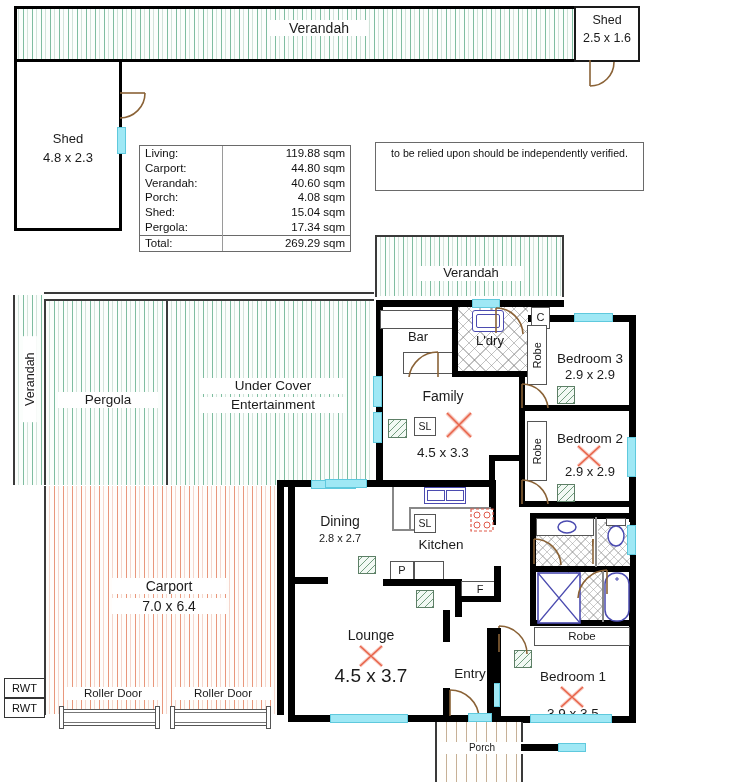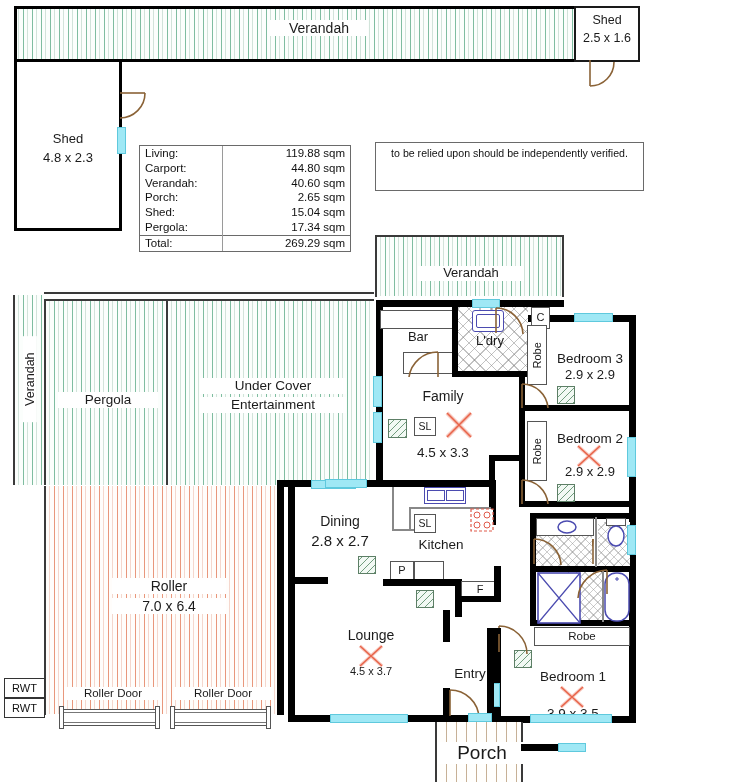--- a/index.html
+++ b/index.html
@@ -129,21 +129,21 @@
         <tr>
             <td class="k">Carport:</td>
             <td class="v">44.80 sqm</td>
           </tr>
         <tr>
             <td class="k">Verandah:</td>
             <td class="v">40.60 sqm</td>
           </tr>
         <tr>
             <td class="k">Porch:</td>
-            <td class="v">2.65 sqm</td>
+            <td class="v">4.08 sqm</td>
           </tr>
         <tr>
             <td class="k">Shed:</td>
             <td class="v">15.04 sqm</td>
           </tr>
         <tr>
             <td class="k">Pergola:</td>
             <td class="v">17.34 sqm</td>
           </tr>
         <tr class="total">
@@ -170,21 +170,21 @@
   <div class="abs hatch-green" style="left:167px;top:300px;width:206px;height:185px;"></div>
   <div class="thinwall" style="left:166px;top:299px;width:208px;height:1.5px;"></div>
   <div class="thinwall" style="left:166px;top:299px;width:1.5px;height:186px;"></div>
   <div class="lbl bg" style="left:200px;top:378px;width:140px;font-size:13.5px;">Under Cover</div>
   <div class="lbl bg" style="left:200px;top:397px;width:140px;font-size:13.5px;">Entertainment</div>
 
   <div class="thinwall" style="left:44px;top:292px;width:330px;height:1.5px;"></div>
 
   <div class="abs hatch-orange" style="left:45px;top:486px;width:232px;height:228px;"></div>
   <div class="thinwall" style="left:44px;top:486px;width:1.5px;height:229px;"></div>
-  <div class="lbl bg" style="left:112px;top:578px;width:108px;font-size:14px;">Roller</div>
+  <div class="lbl bg" style="left:112px;top:578px;width:108px;font-size:14px;">Carport</div>
   <div class="lbl bg" style="left:112px;top:598px;width:108px;font-size:14px;">7.0 x 6.4</div>
 
   <div class="lbl bg" style="left:64px;top:687px;width:92px;font-size:11.5px;">Roller Door</div>
   <div class="lbl bg" style="left:174px;top:687px;width:92px;font-size:11.5px;">Roller Door</div>
 
   <div class="rollerdoor" style="left:62px;top:709px;width:96px;height:17px;">
     <div class="inner"></div>
   </div>
   <div class="cap" style="left:59px;top:706px;height:23px;"></div>
   <div class="cap" style="left:155px;top:706px;height:23px;"></div>
@@ -352,21 +352,21 @@
   </svg>
   <div class="vent" style="left:514px;top:650px;width:16px;height:16px;"></div>
   <div class="win" style="left:530px;top:714px;width:80px;height:7px;"></div>
   <div class="winv" style="left:492px;top:683px;width:6px;height:22px;"></div>
   <svg class="door" style="left:498px;top:624px;width:34px;height:32px;">
     <path d="M1,2 L1,28" stroke="#8a6236" stroke-width="1.6" fill="none"></path>
     <path d="M1,2 A28,28 0 0,1 29,30" stroke="#8a6236" stroke-width="1.6" fill="none" transform="scale(1,1)"></path>
   </svg>
 
   <div class="lbl" style="left:300px;top:513px;width:80px;font-size:14px;">Dining</div>
-  <div class="lbl" style="left:300px;top:532px;width:80px;font-size:15px;">2.8 x 2.7</div>
+  <div class="lbl" style="left:300px;top:532px;width:80px;font-size:11px;">2.8 x 2.7</div>
   <div class="vent" style="left:358px;top:556px;width:16px;height:16px;"></div>
   <div class="win" style="left:311px;top:480px;width:43px;height:7px;"></div>
   <div class="wall" style="left:288px;top:577px;width:40px;height:7px;"></div>
 
   <div class="greyline" style="left:392px;top:487px;width:1.5px;height:44px;"></div>
   <div class="greyline" style="left:392px;top:529px;width:38px;height:1.5px;"></div>
   <div class="greyline" style="left:409px;top:507px;width:82px;height:1.5px;"></div>
   <div class="greyline" style="left:409px;top:507px;width:1.5px;height:24px;"></div>
   <div class="fixture" style="left:424px;top:487px;width:40px;height:15px;"></div>
   <div class="fixture" style="left:427px;top:490px;width:16px;height:9px;border-width:1px;"></div>
@@ -387,21 +387,21 @@
   <div class="box" style="left:414px;top:561px;width:30px;height:20px;"></div>
   <div class="wall" style="left:383px;top:579px;width:78px;height:7px;"></div>
   <div class="wall" style="left:455px;top:579px;width:7px;height:38px;"></div>
   <div class="box" style="left:461px;top:581px;width:38px;height:18px;"></div>
   <div class="lbl" style="left:461px;top:583px;width:38px;font-size:11px;">F</div>
   <div class="wall" style="left:494px;top:566px;width:7px;height:33px;"></div>
   <div class="wall" style="left:461px;top:596px;width:40px;height:6px;"></div>
   <div class="vent" style="left:416px;top:590px;width:16px;height:16px;"></div>
 
   <div class="lbl" style="left:330px;top:627px;width:82px;font-size:14px;">Lounge</div>
-  <div class="lbl" style="left:330px;top:665px;width:82px;font-size:11px;">4.5 x 3.7</div>
+  <div class="lbl" style="left:330px;top:665px;width:82px;font-size:19px;">4.5 x 3.7</div>
   <svg class="cross" style="left:357px;top:643px;width:28px;height:26px;">
     <path d="M3,3 L25,23 M25,3 L3,23" stroke="#e8654a" stroke-width="1.5" fill="none"></path>
     <path d="M3,3 L25,23 M25,3 L3,23" stroke="#e8654a" stroke-width="3.5" fill="none" opacity="0.35"></path>
   </svg>
   <div class="wall" style="left:288px;top:715px;width:180px;height:7px;"></div>
   <div class="win" style="left:330px;top:714px;width:76px;height:7px;"></div>
   <div class="wall" style="left:443px;top:610px;width:7px;height:32px;"></div>
 
   <div class="lbl" style="left:445px;top:666px;width:50px;font-size:13.5px;">Entry</div>
   <div class="wall" style="left:443px;top:688px;width:7px;height:30px;"></div>
@@ -409,21 +409,21 @@
   <div class="wall" style="left:487px;top:628px;width:13px;height:6px;"></div>
   <svg class="door" style="left:448px;top:688px;width:38px;height:32px;">
     <path d="M2,2 L2,28" stroke="#8a6236" stroke-width="1.6" fill="none"></path>
     <path d="M2,2 A29,29 0 0,1 31,30" stroke="#8a6236" stroke-width="1.6" fill="none"></path>
   </svg>
   <div class="win" style="left:468px;top:713px;width:22px;height:7px;"></div>
 
   <div class="abs hatch-tan" style="left:436px;top:722px;width:86px;height:60px;"></div>
   <div class="thinwall" style="left:435px;top:722px;width:1.5px;height:60px;"></div>
   <div class="thinwall" style="left:521px;top:722px;width:1.5px;height:60px;"></div>
-  <div class="lbl bg" style="left:438px;top:742px;width:82px;font-size:19px;">Porch</div>
+  <div class="lbl bg" style="left:438px;top:742px;width:82px;font-size:10px;">Porch</div>
   <div class="wall" style="left:521px;top:744px;width:60px;height:7px;"></div>
   <div class="win" style="left:558px;top:743px;width:26px;height:7px;"></div>
 
   <div class="wall" style="left:277px;top:480px;width:18px;height:7px;"></div>
   <div class="wall" style="left:277px;top:480px;width:7px;height:235px;"></div>
   <div class="win" style="left:325px;top:479px;width:40px;height:7px;"></div>
 
 </div>
 
 </body></html>

